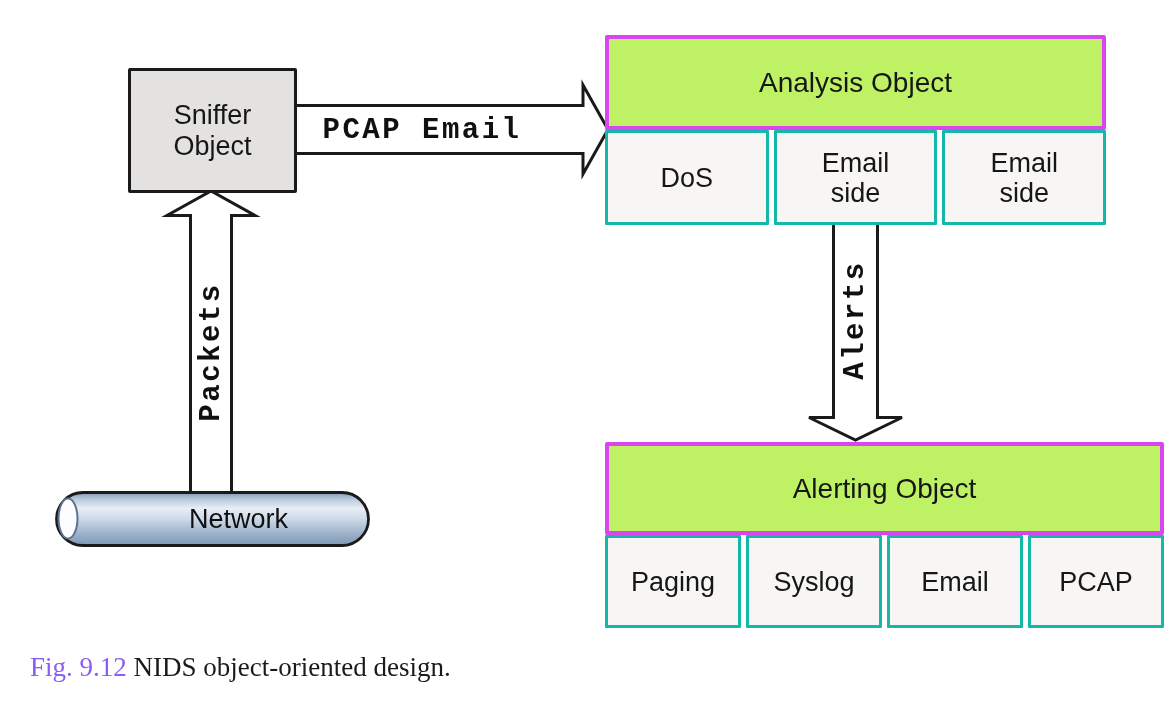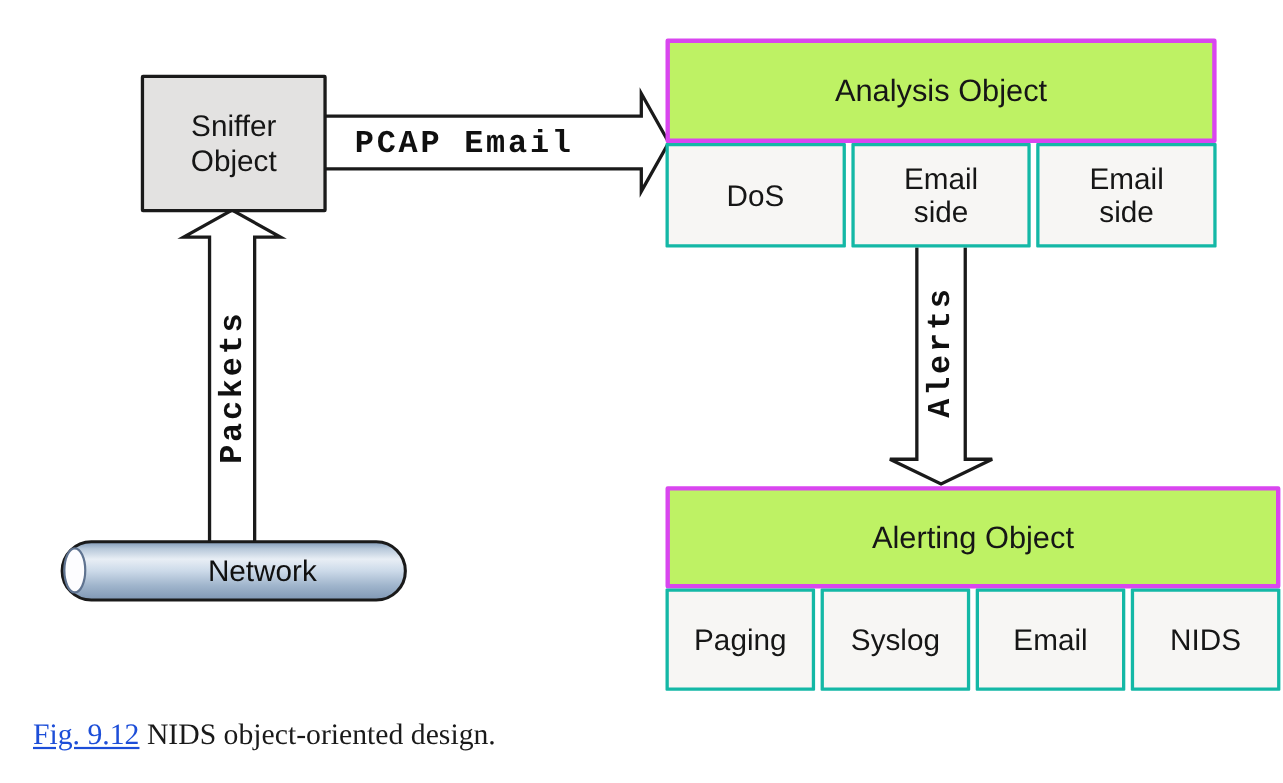--- a/index.html
+++ b/index.html
@@ -36,21 +36,21 @@
   .rot{transform:rotate(-90deg);transform-origin:center center;}
   
   .net-label{
     position:absolute;z-index:2;text-align:center;font-size:27px;line-height:34px;color:#101010;
   }
   
   .caption{
     position:absolute;z-index:2;font-family:"Liberation Serif",serif;
     font-size:27px;line-height:34px;color:#1a1a1a;
   }
-  .caption a{color:#1d4ed8;text-decoration:underline;text-underline-offset:3px;cursor:pointer;}
+  .caption a{color:#8b5cf6;text-underline-offset:3px;cursor:pointer;}
 </style>
 </head>
 <body>
 
 <div class="stage">
 
   <svg class="layer-svg" width="1166" height="712" viewBox="0 0 1166 712">
     <defs>
       <linearGradient id="pipeGrad" x1="0" y1="0" x2="0" y2="1">
         <stop offset="0" stop-color="#8099b6"></stop>
@@ -106,21 +106,21 @@
       <div class="cell">
         <span class="obj-label">Paging</span>
       </div>
       <div class="cell">
         <span class="obj-label">Syslog</span>
       </div>
       <div class="cell">
         <span class="obj-label">Email</span>
       </div>
       <div class="cell">
-        <span class="obj-label">NIDS</span>
+        <span class="obj-label">PCAP</span>
       </div>
     </div>
   </div>
 
   <div class="arrow-label" style="left:292px;top:114px;width:260px;height:32px;">PCAP Email</div>
 
   <div class="arrow-label rot" style="left:101px;top:337px;width:220px;height:30px;">Packets</div>
 
   <div class="arrow-label rot" style="left:755px;top:305px;width:200px;height:30px;">Alerts</div>
 

